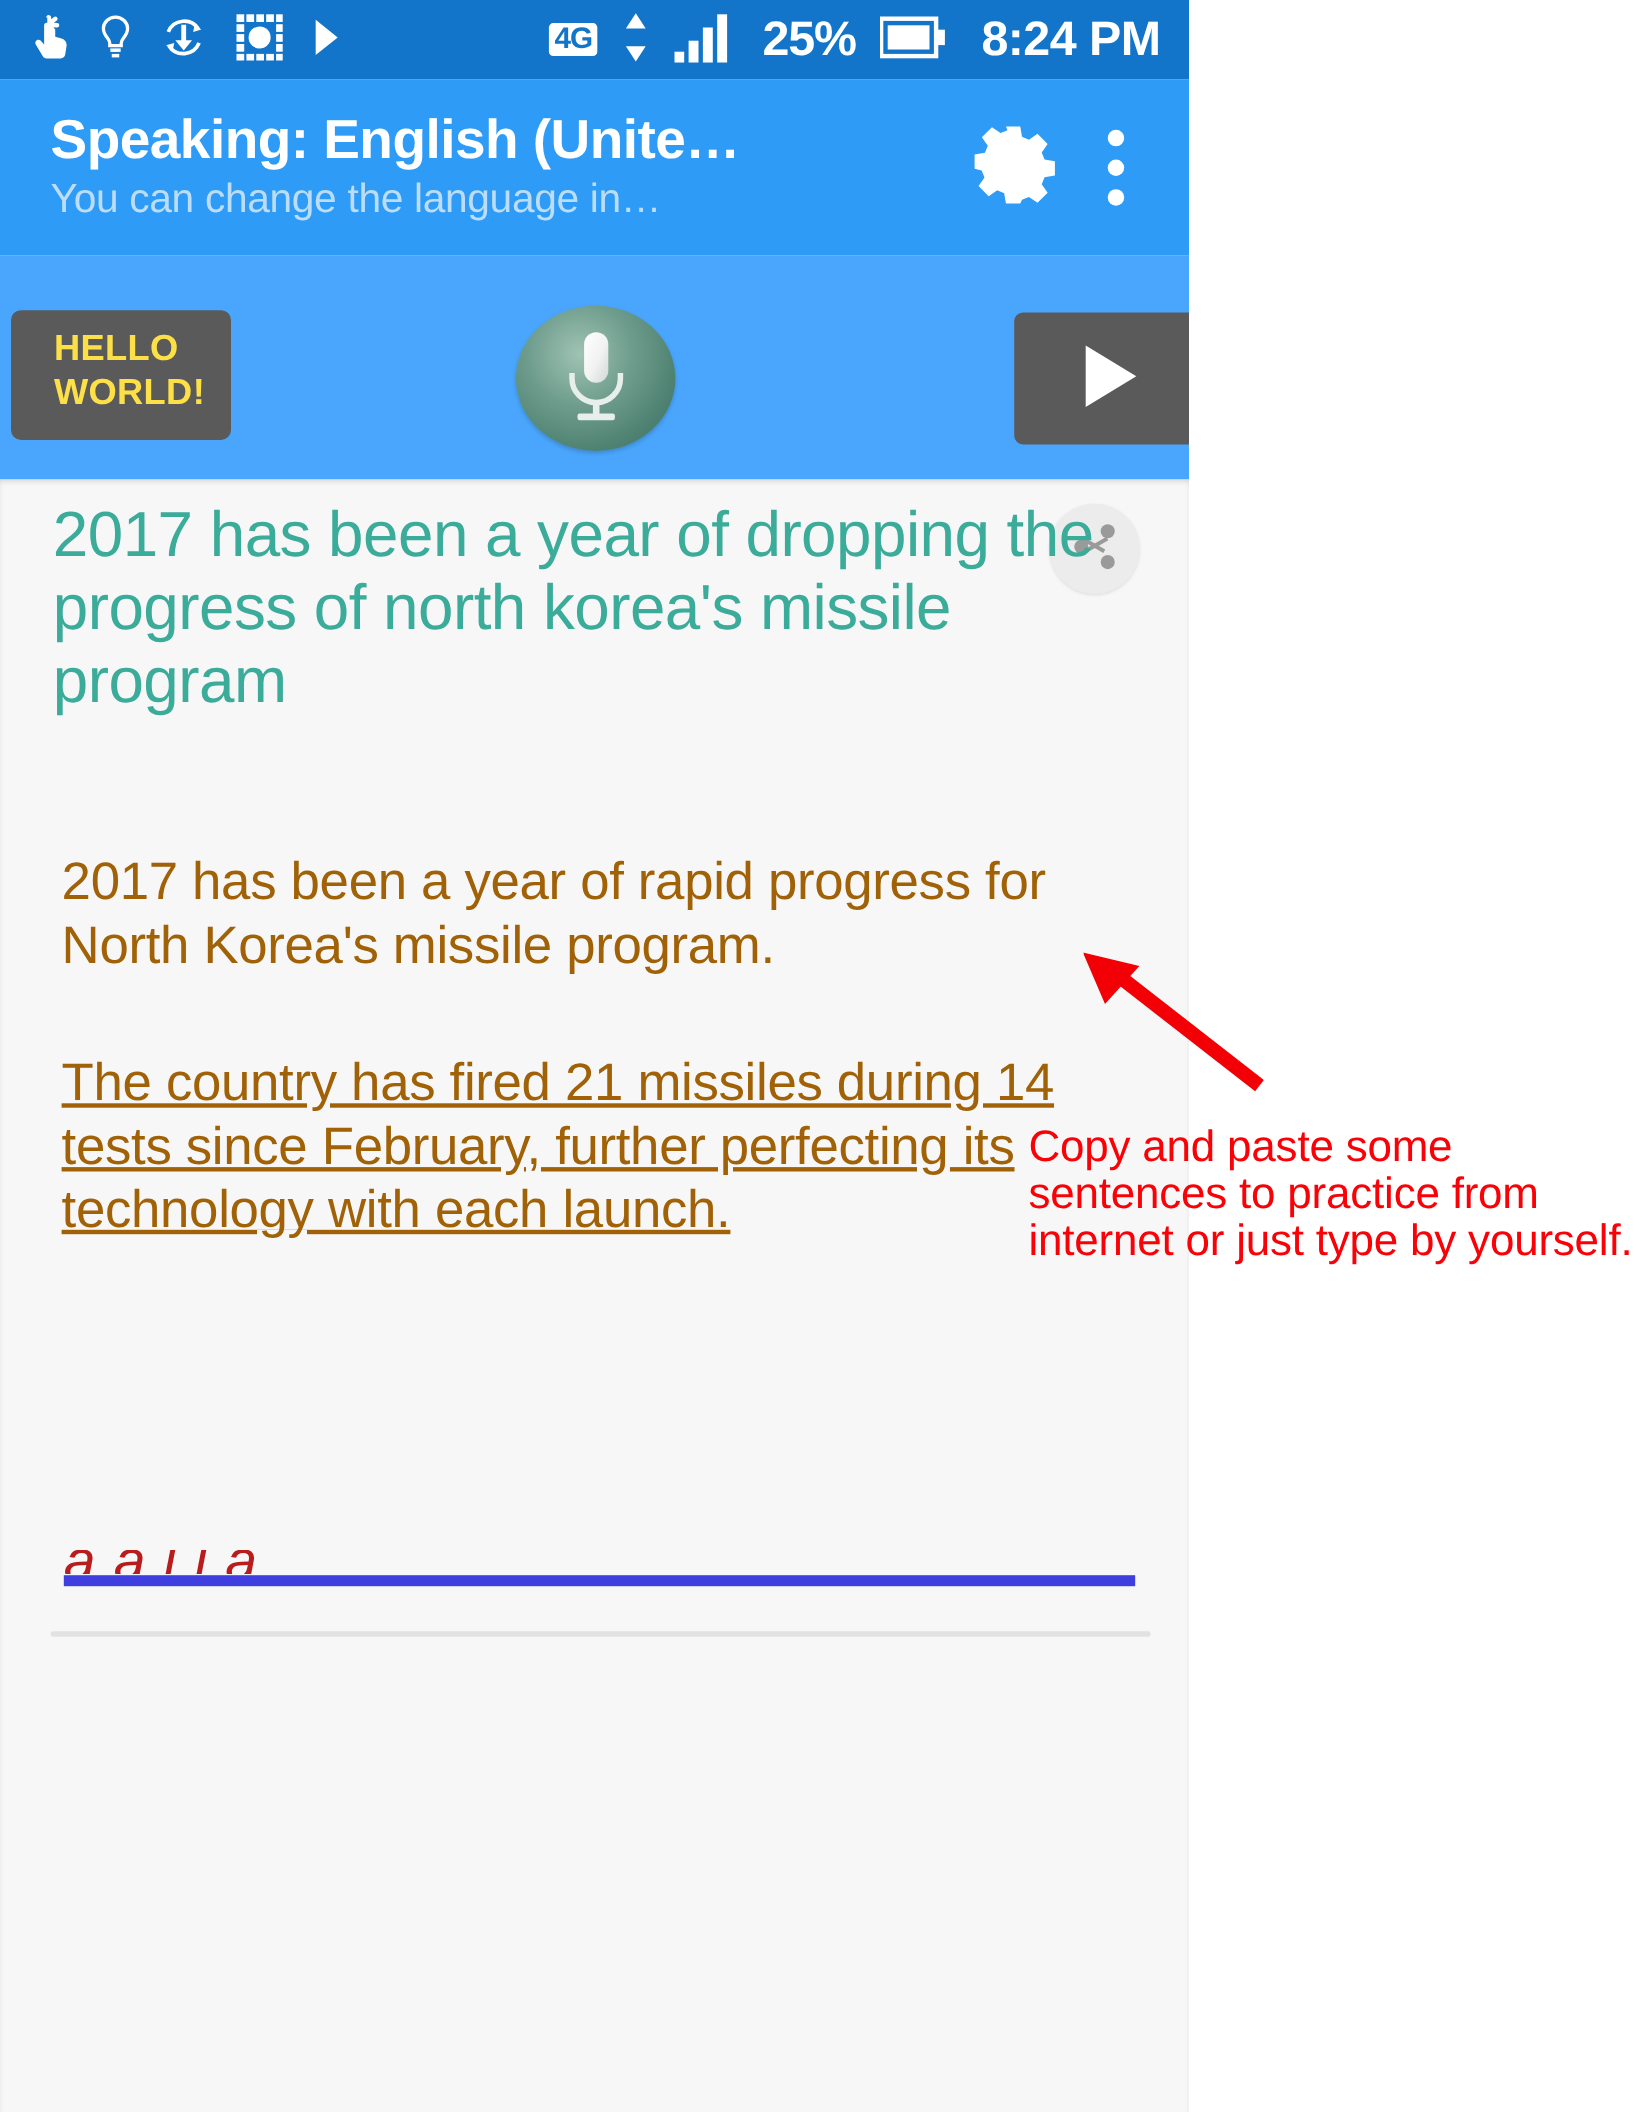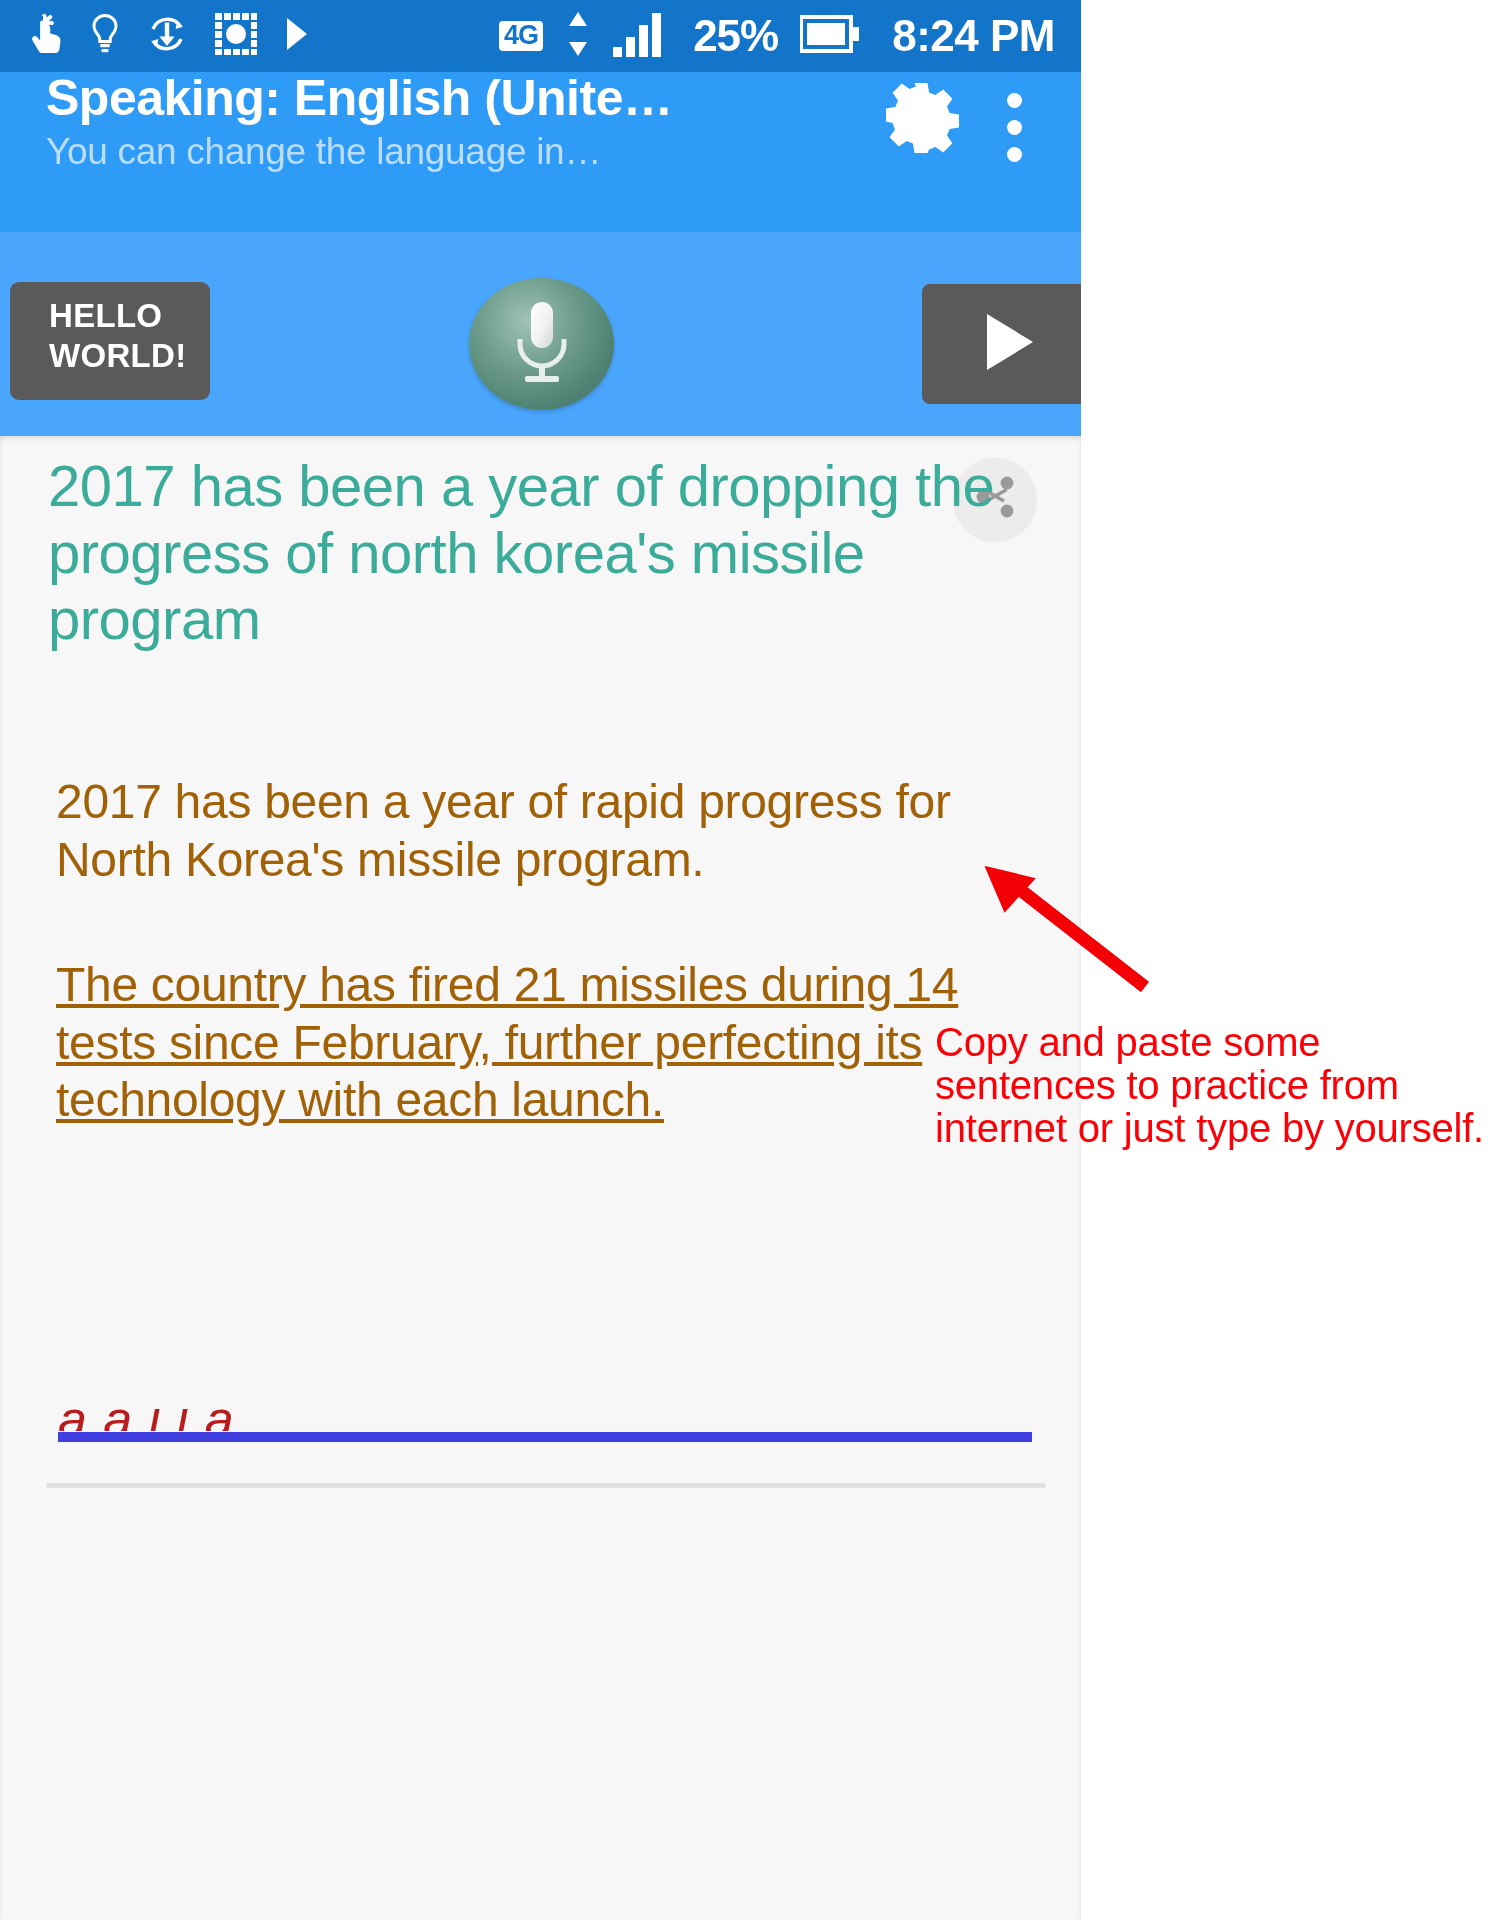--- a/index.html
+++ b/index.html
@@ -57,21 +57,21 @@
     font-size:44px;font-weight:bold;
     letter-spacing:-0.5px;
     margin-left:10px;
   }
 
   
   #appbar{
     position:absolute;left:0;top:72px;
     width:1081px;height:160px;
     background:#2e9bf7;
-    display:flex;
+    display:flex;align-items:center;
   }
   #appbar-titles{
     padding-left:46px;
     flex:1 1 auto;
     min-width:0;
   }
   #app-title{
     color:#ffffff;
     font-size:50px;
     font-weight:bold;
@@ -107,21 +107,21 @@
     position:absolute;left:0;top:232px;
     width:1081px;height:204px;
     background:#4aa6fc;
   }
   #hello-btn{
     position:absolute;
     left:10px;top:50px;
     width:200px;height:118px;
     background:#5a5a5a;
     border-radius:9px;
-    color:#ffffff;
+    color:#fde047;
     font-size:33px;
     font-weight:bold;
     line-height:1.22;
     padding:14px 0 0 39px;
     box-sizing:border-box;
     letter-spacing:0.3px;
   }
   #mic-btn{
     position:absolute;
     left:469px;top:46px;

